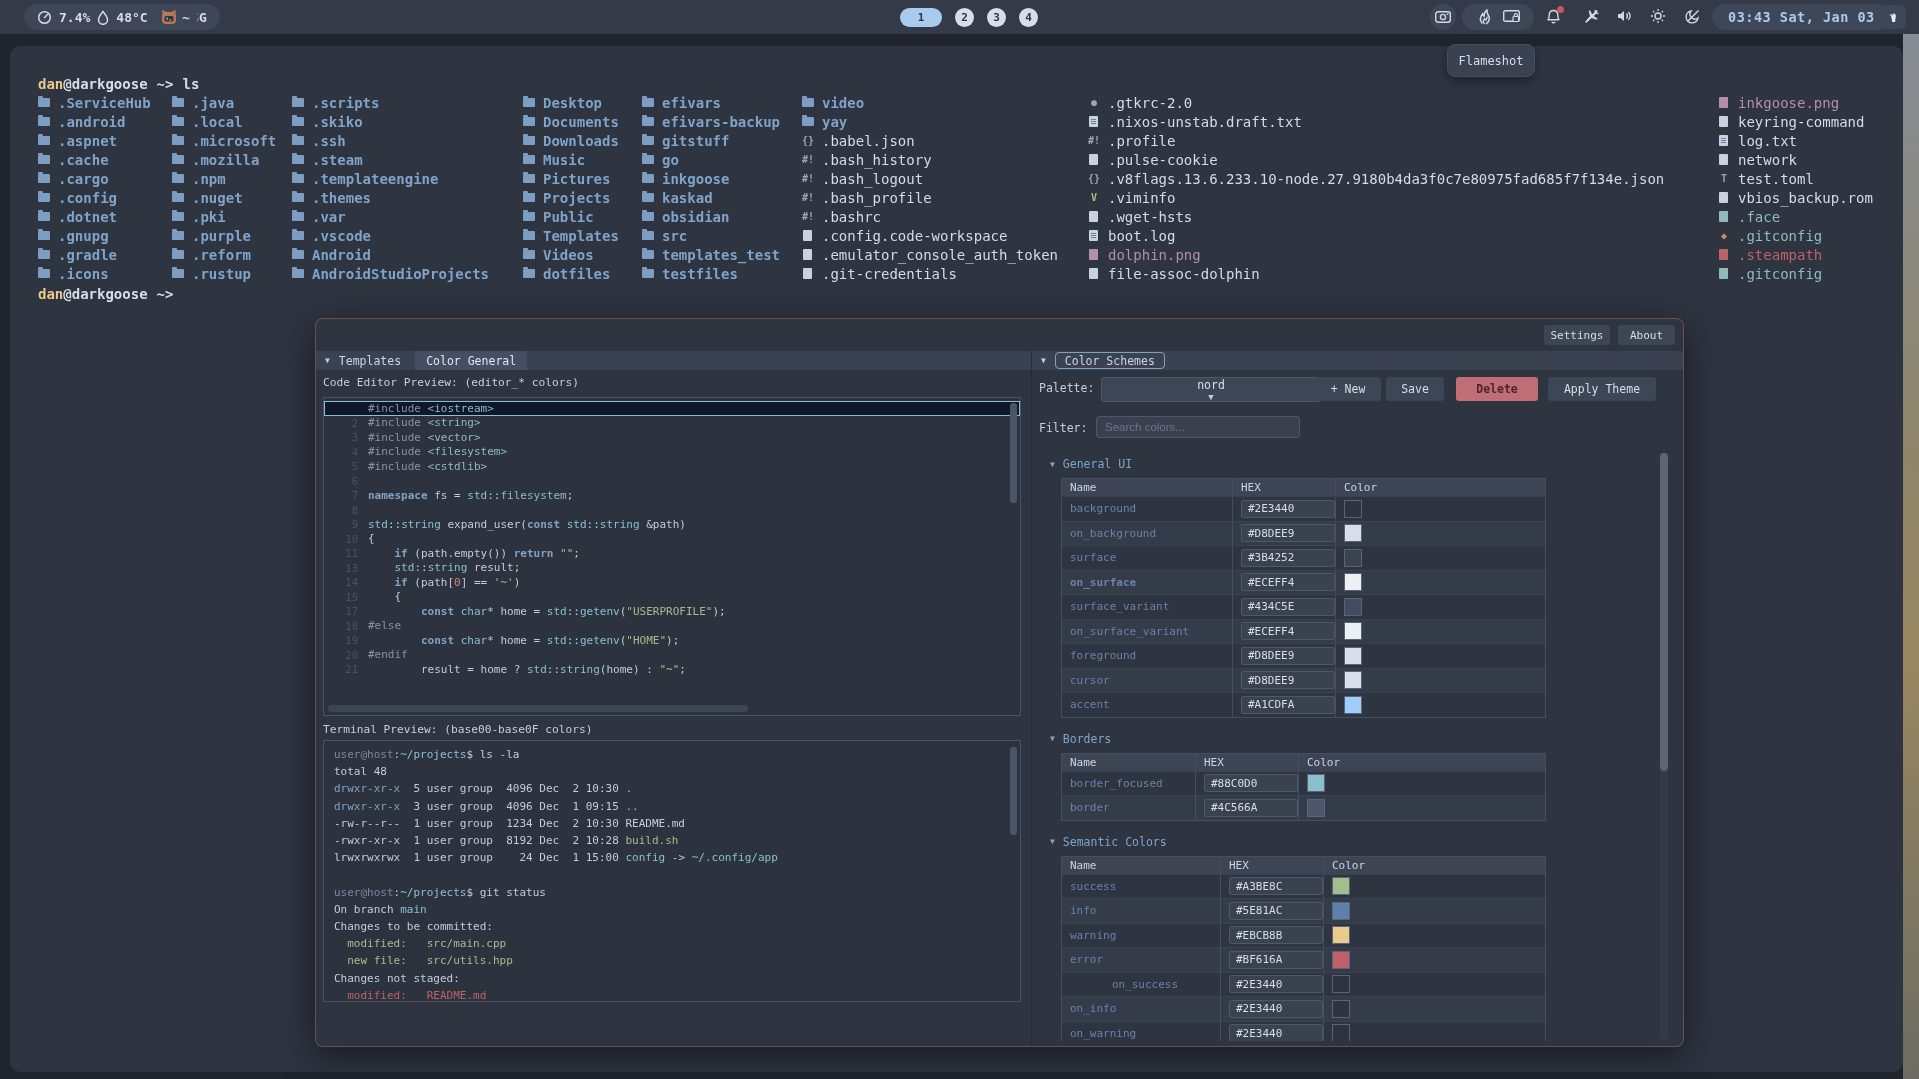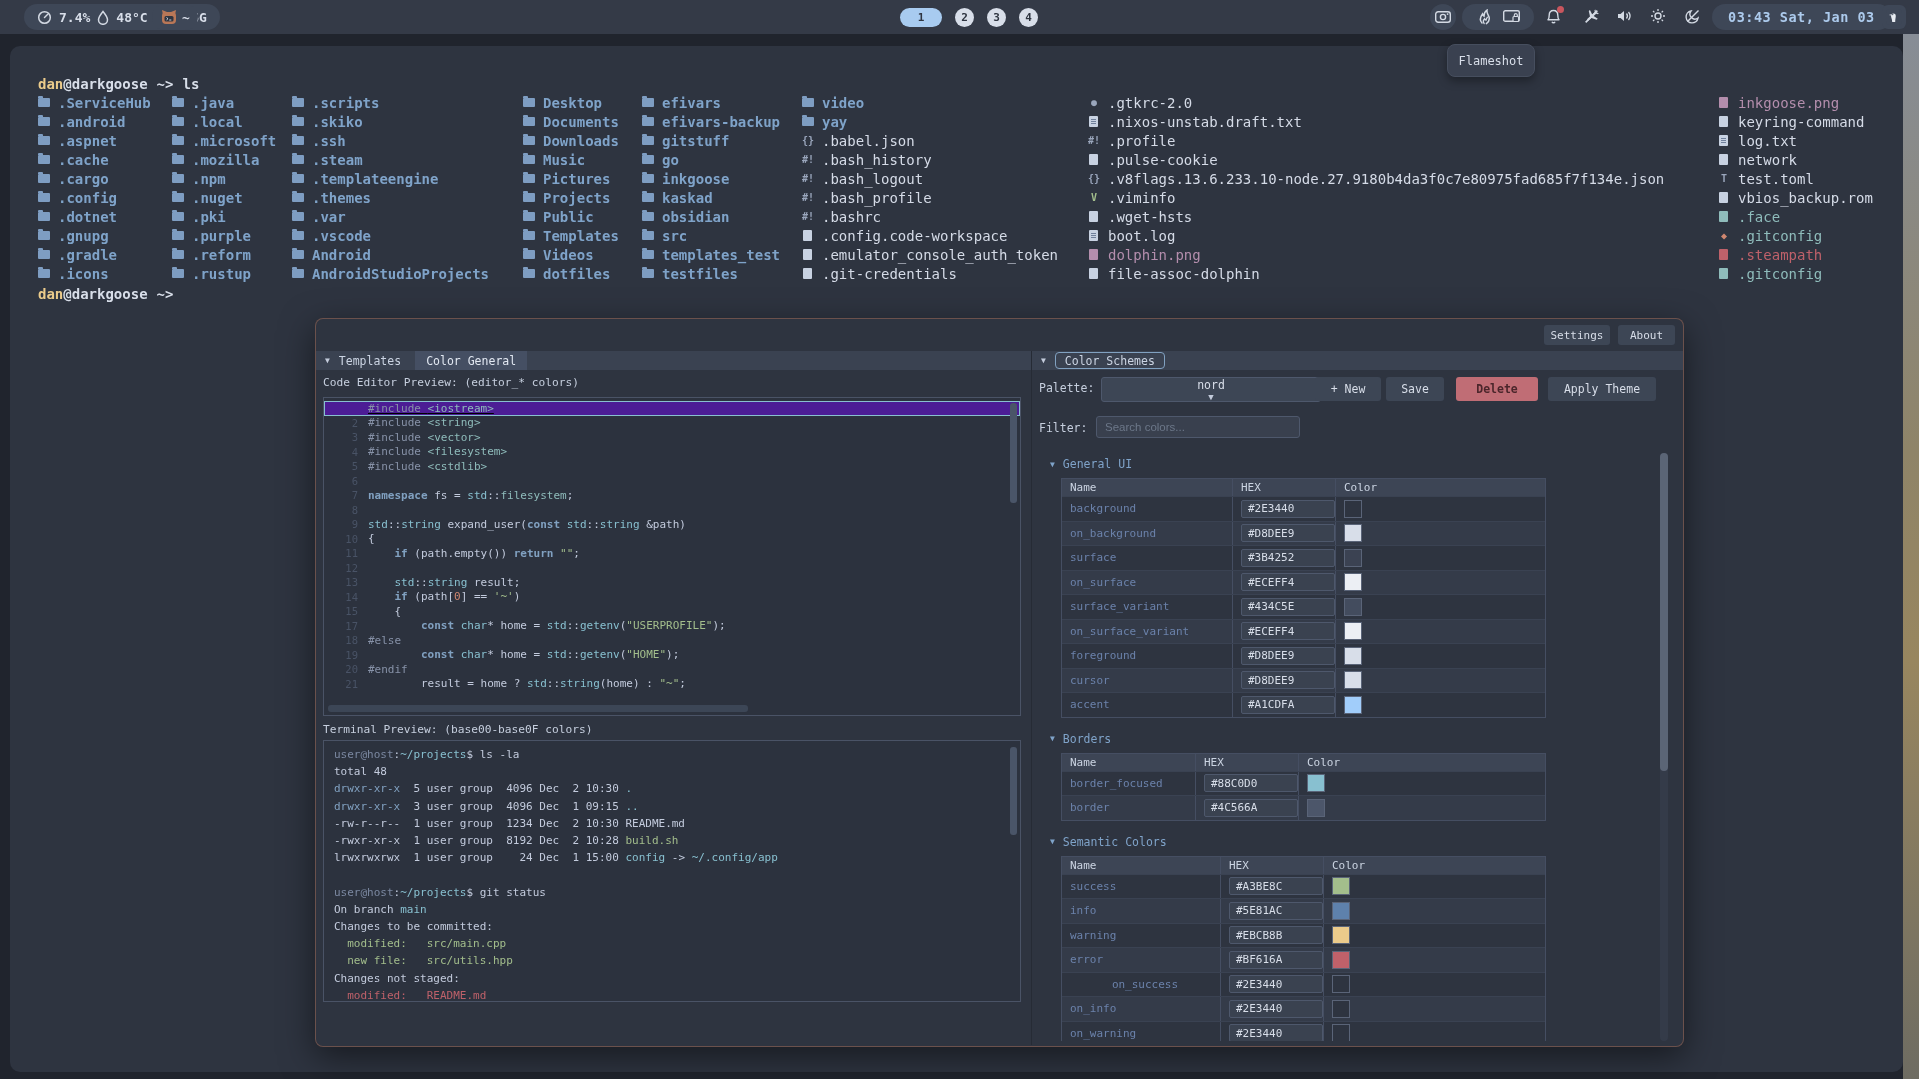--- a/index.html
+++ b/index.html
@@ -51,21 +51,21 @@
   .tri{font-size:8px;color:#c3cbdb;margin:0 9px 0 9px;}
   .tabact{background:#454f63;height:19px;display:flex;align-items:center;padding:0 11px;color:#e2e8f2;}
   .tabfocus{border:1px solid #81a1c1;border-radius:4px;height:15px;display:flex;align-items:center;padding:0 9px;}
   .divline{position:absolute;left:715px;top:32px;width:1px;height:694px;background:#262b35;}
   .seclabel{position:absolute;font-size:11.2px;color:#c6cfde;}
   .boxframe{position:absolute;border:1px solid #4a5366;background:#2c323e;overflow:hidden;}
   
   .eline{display:flex;height:14.5px;align-items:center;}
   .eline .ln{width:34px;text-align:right;padding-right:10px;color:#495366;font-size:10.5px;flex:none;}
   .eline .code{font-size:11px;white-space:pre;}
-  .eline.sel{background:#4c1d95;box-shadow:inset 0 0 0 1px #88c0d0;text-decoration:underline;}
+  .eline.sel{background:#0f172a;box-shadow:inset 0 0 0 1px #88c0d0;}
   .sg-w{color:#c3cbdd;} .sg-k{color:#81a1c1;font-weight:bold;} .sg-t{color:#88c0d0;} .sg-tg{color:#8fbcbb;}
   .sg-s{color:#a3be8c;} .sg-n{color:#d08770;} .sg-p{color:#8792a8;} .sg-u{color:#7b88a1;} .sg-b{color:#81a1c1;}
   .sg-e{color:#bf616a;}
   .vthumb{position:absolute;width:7px;border-radius:3px;background:#4a5568;}
   .hscroll{position:absolute;height:7px;border-radius:3px;background:#3c4656;}
   
   .tline{display:flex;height:17.2px;align-items:center;font-size:11px;white-space:pre;}
   
   .rlabel{position:absolute;font-size:11.5px;color:#c6cfde;}
   .dropdown{position:absolute;background:#3d4655;border:1px solid #4e586c;border-radius:3px;color:#d8dee9;
@@ -644,24 +644,20 @@
           </div>
           <div class="eline">
             <span class="ln">10</span>
             <span class="code"><span class="sg-w">{</span></span>
           </div>
           <div class="eline">
             <span class="ln">11</span>
             <span class="code"><span class="sg-w">    </span><span class="sg-k">if</span><span class="sg-w"> (path.empty()) </span><span class="sg-k">return</span><span class="sg-w"> </span><span class="sg-s">""</span><span class="sg-w">;</span></span>
           </div>
           <div class="eline">
-            <span class="ln">12</span>
-            <span class="code"></span>
-          </div>
-          <div class="eline">
             <span class="ln">13</span>
             <span class="code"><span class="sg-w">    </span><span class="sg-t">std</span><span class="sg-w">::</span><span class="sg-t">string</span><span class="sg-w"> result;</span></span>
           </div>
           <div class="eline">
             <span class="ln">14</span>
             <span class="code"><span class="sg-w">    </span><span class="sg-k">if</span><span class="sg-w"> (path[</span><span class="sg-n">0</span><span class="sg-w">] == </span><span class="sg-s">'~'</span><span class="sg-w">)</span></span>
           </div>
           <div class="eline">
             <span class="ln">15</span>
             <span class="code"><span class="sg-w">    {</span></span>
@@ -762,21 +758,21 @@
           <div class="crow">
             <span class="cname" style="width: 162px;">surface</span>
             <span class="chex" style="width: 102px;">
               <span class="hexbox">#3B4252</span>
             </span>
             <span class="ccol">
               <span class="swatch" style="background: rgb(59, 66, 82);"></span>
             </span>
           </div>
           <div class="crow">
-            <span class="cname" style="width: 162px;">on_surface</span>
+            <span class="cname" style="width: 162px; font-weight: bold;">on_surface</span>
             <span class="chex" style="width: 102px;">
               <span class="hexbox">#ECEFF4</span>
             </span>
             <span class="ccol">
               <span class="swatch" style="background: rgb(236, 239, 244);"></span>
             </span>
           </div>
           <div class="crow">
             <span class="cname" style="width: 162px;">surface_variant</span>
             <span class="chex" style="width: 102px;">

